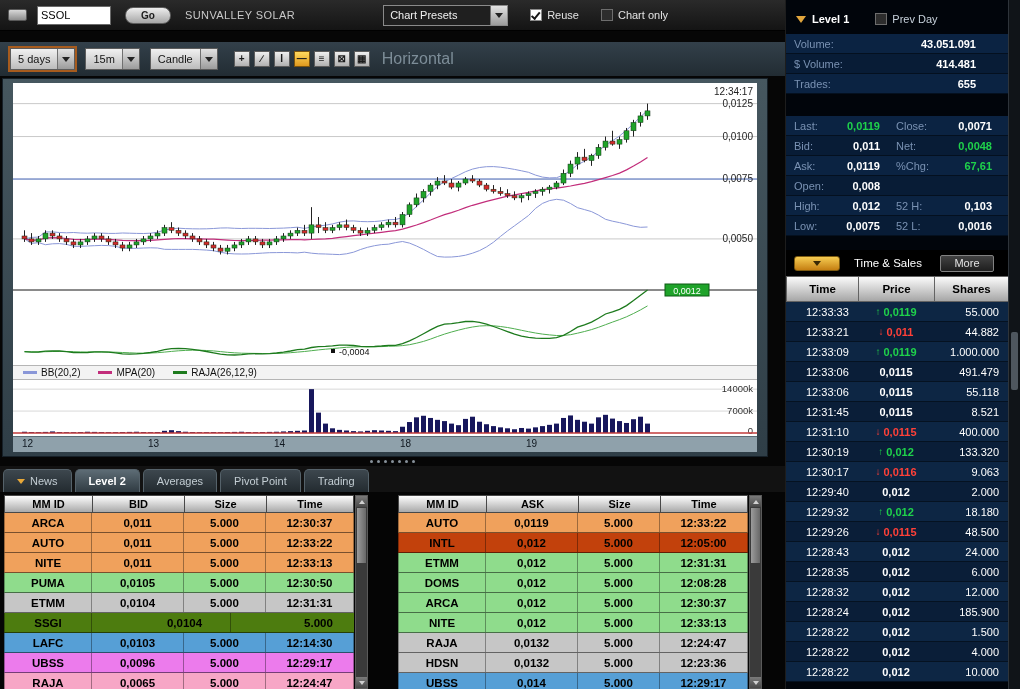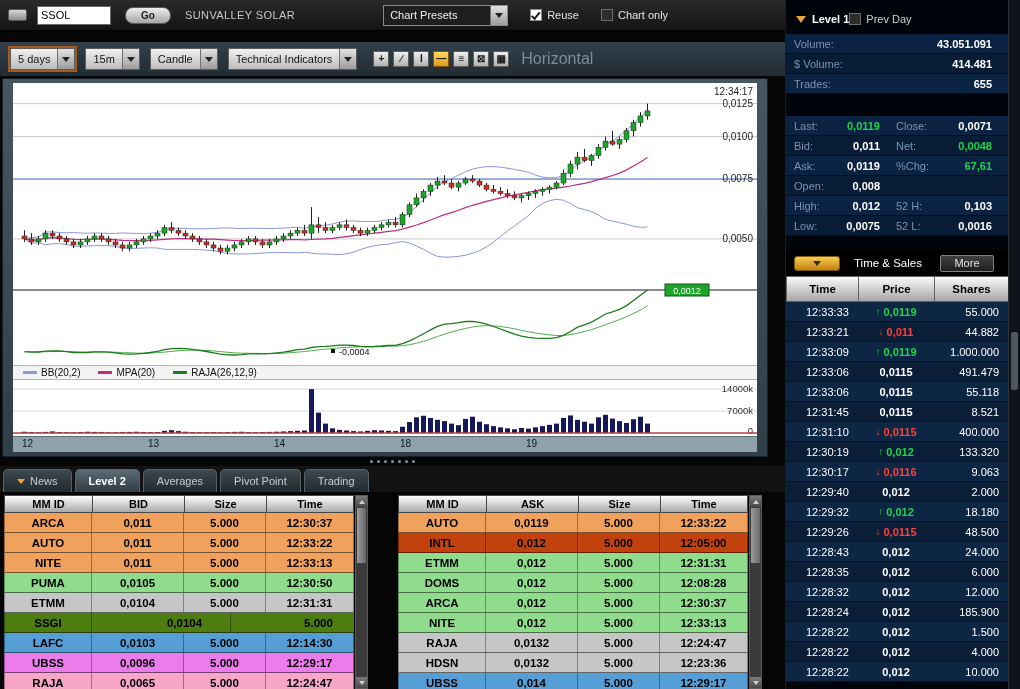--- a/index.html
+++ b/index.html
@@ -68,27 +68,27 @@
   .sb-btn.up{top:0;} .sb-btn.down{bottom:0;}
   .sb-tri-up{width:0;height:0;border-left:3px solid transparent;border-right:3px solid transparent;border-bottom:4px solid #d0d0d0;}
   .sb-tri-down{width:0;height:0;border-left:3px solid transparent;border-right:3px solid transparent;border-top:4px solid #d0d0d0;}
   .sb-thumb{position:absolute;left:1px;top:12px;width:9px;height:55px;background:linear-gradient(90deg,#9c9c9c,#686868);}
 
   
   .rpanel{position:absolute;left:785px;top:0;width:223px;height:689px;background:#01050b;border-left:1px solid #1d1d1d;box-sizing:border-box;}
   .l1-header{display:flex;align-items:center;height:22px;margin-top:8px;}
   .tri-gold{width:0;height:0;border-left:5px solid transparent;border-right:5px solid transparent;border-top:7px solid #e2a63d;margin-left:10px;}
   .l1-title{color:#fff;font-size:11px;font-weight:bold;margin-left:6px;}
-  .prev-wrap{display:flex;align-items:center;gap:5px;}
+  .prev-wrap{display:flex;align-items:center;gap:5px;margin-left:26px;}
   .prev-label{color:#c7d1db;font-size:11px;}
   #l1-singles{margin-top:4px;}
   .l1-row{display:flex;align-items:center;height:20px;background:#0b2342;border-bottom:1px solid #04101f;box-sizing:border-box;}
   .l1-row.alt{background:#081c36;}
   .l1-label{color:#7a92b3;font-size:11px;padding-left:8px;}
-  .l1-row .l1-value{margin-left:auto;padding-right:16px;color:#fff;font-size:11px;font-weight:bold;}
+  .l1-row .l1-value{margin-left:auto;padding-right:32px;color:#fff;font-size:11px;font-weight:bold;}
   #l1-pairs{margin-top:22px;}
   .l1-pair{display:grid;grid-template-columns:44px 58px 50px 62px;align-items:center;height:20px;background:#0b2342;border-bottom:1px solid #04101f;box-sizing:border-box;}
   .l1-pair.alt{background:#081c36;}
   .l1-pair .l1-value{text-align:right;padding-right:8px;color:#fff;font-size:11px;font-weight:bold;}
   .l1-value.green{color:#1fd24b;}
   .ts-bar{display:flex;align-items:center;height:26px;margin-top:14px;background:#000;}
   .ts-dd{width:46px;height:15px;margin-left:8px;border-radius:3px;background:linear-gradient(#f6cc52,#c57f12);border:1px solid #7d5a10;display:grid;place-items:center;box-sizing:border-box;}
   .ts-dd .tri-down{border-top-color:#3a2a06;}
   .ts-title{color:#fff;font-size:11.5px;margin-left:14px;}
   .more-btn{margin-left:18px;width:54px;height:17px;background:linear-gradient(#424242,#1e1e1e);border:1px solid #828282;border-radius:2px;color:#e2e2e2;font-size:11px;}
@@ -141,26 +141,20 @@
         </span>
     </div>
     <div class="dd">
       <span class="dd-label">15m</span>
       <span class="dd-arrow-box">
           <i class="tri-down"></i>
         </span>
     </div>
     <div class="dd">
       <span class="dd-label">Candle</span>
-      <span class="dd-arrow-box">
-          <i class="tri-down"></i>
-        </span>
-    </div>
-    <div class="dd">
-      <span class="dd-label">Technical Indicators</span>
       <span class="dd-arrow-box">
           <i class="tri-down"></i>
         </span>
     </div>
     <div class="tool-icons" id="tool-icons">
         <div class="tool-btn">+</div>
         <div class="tool-btn">∕</div>
         <div class="tool-btn">I</div>
         <div class="tool-btn active">—</div>
         <div class="tool-btn">≡</div>

